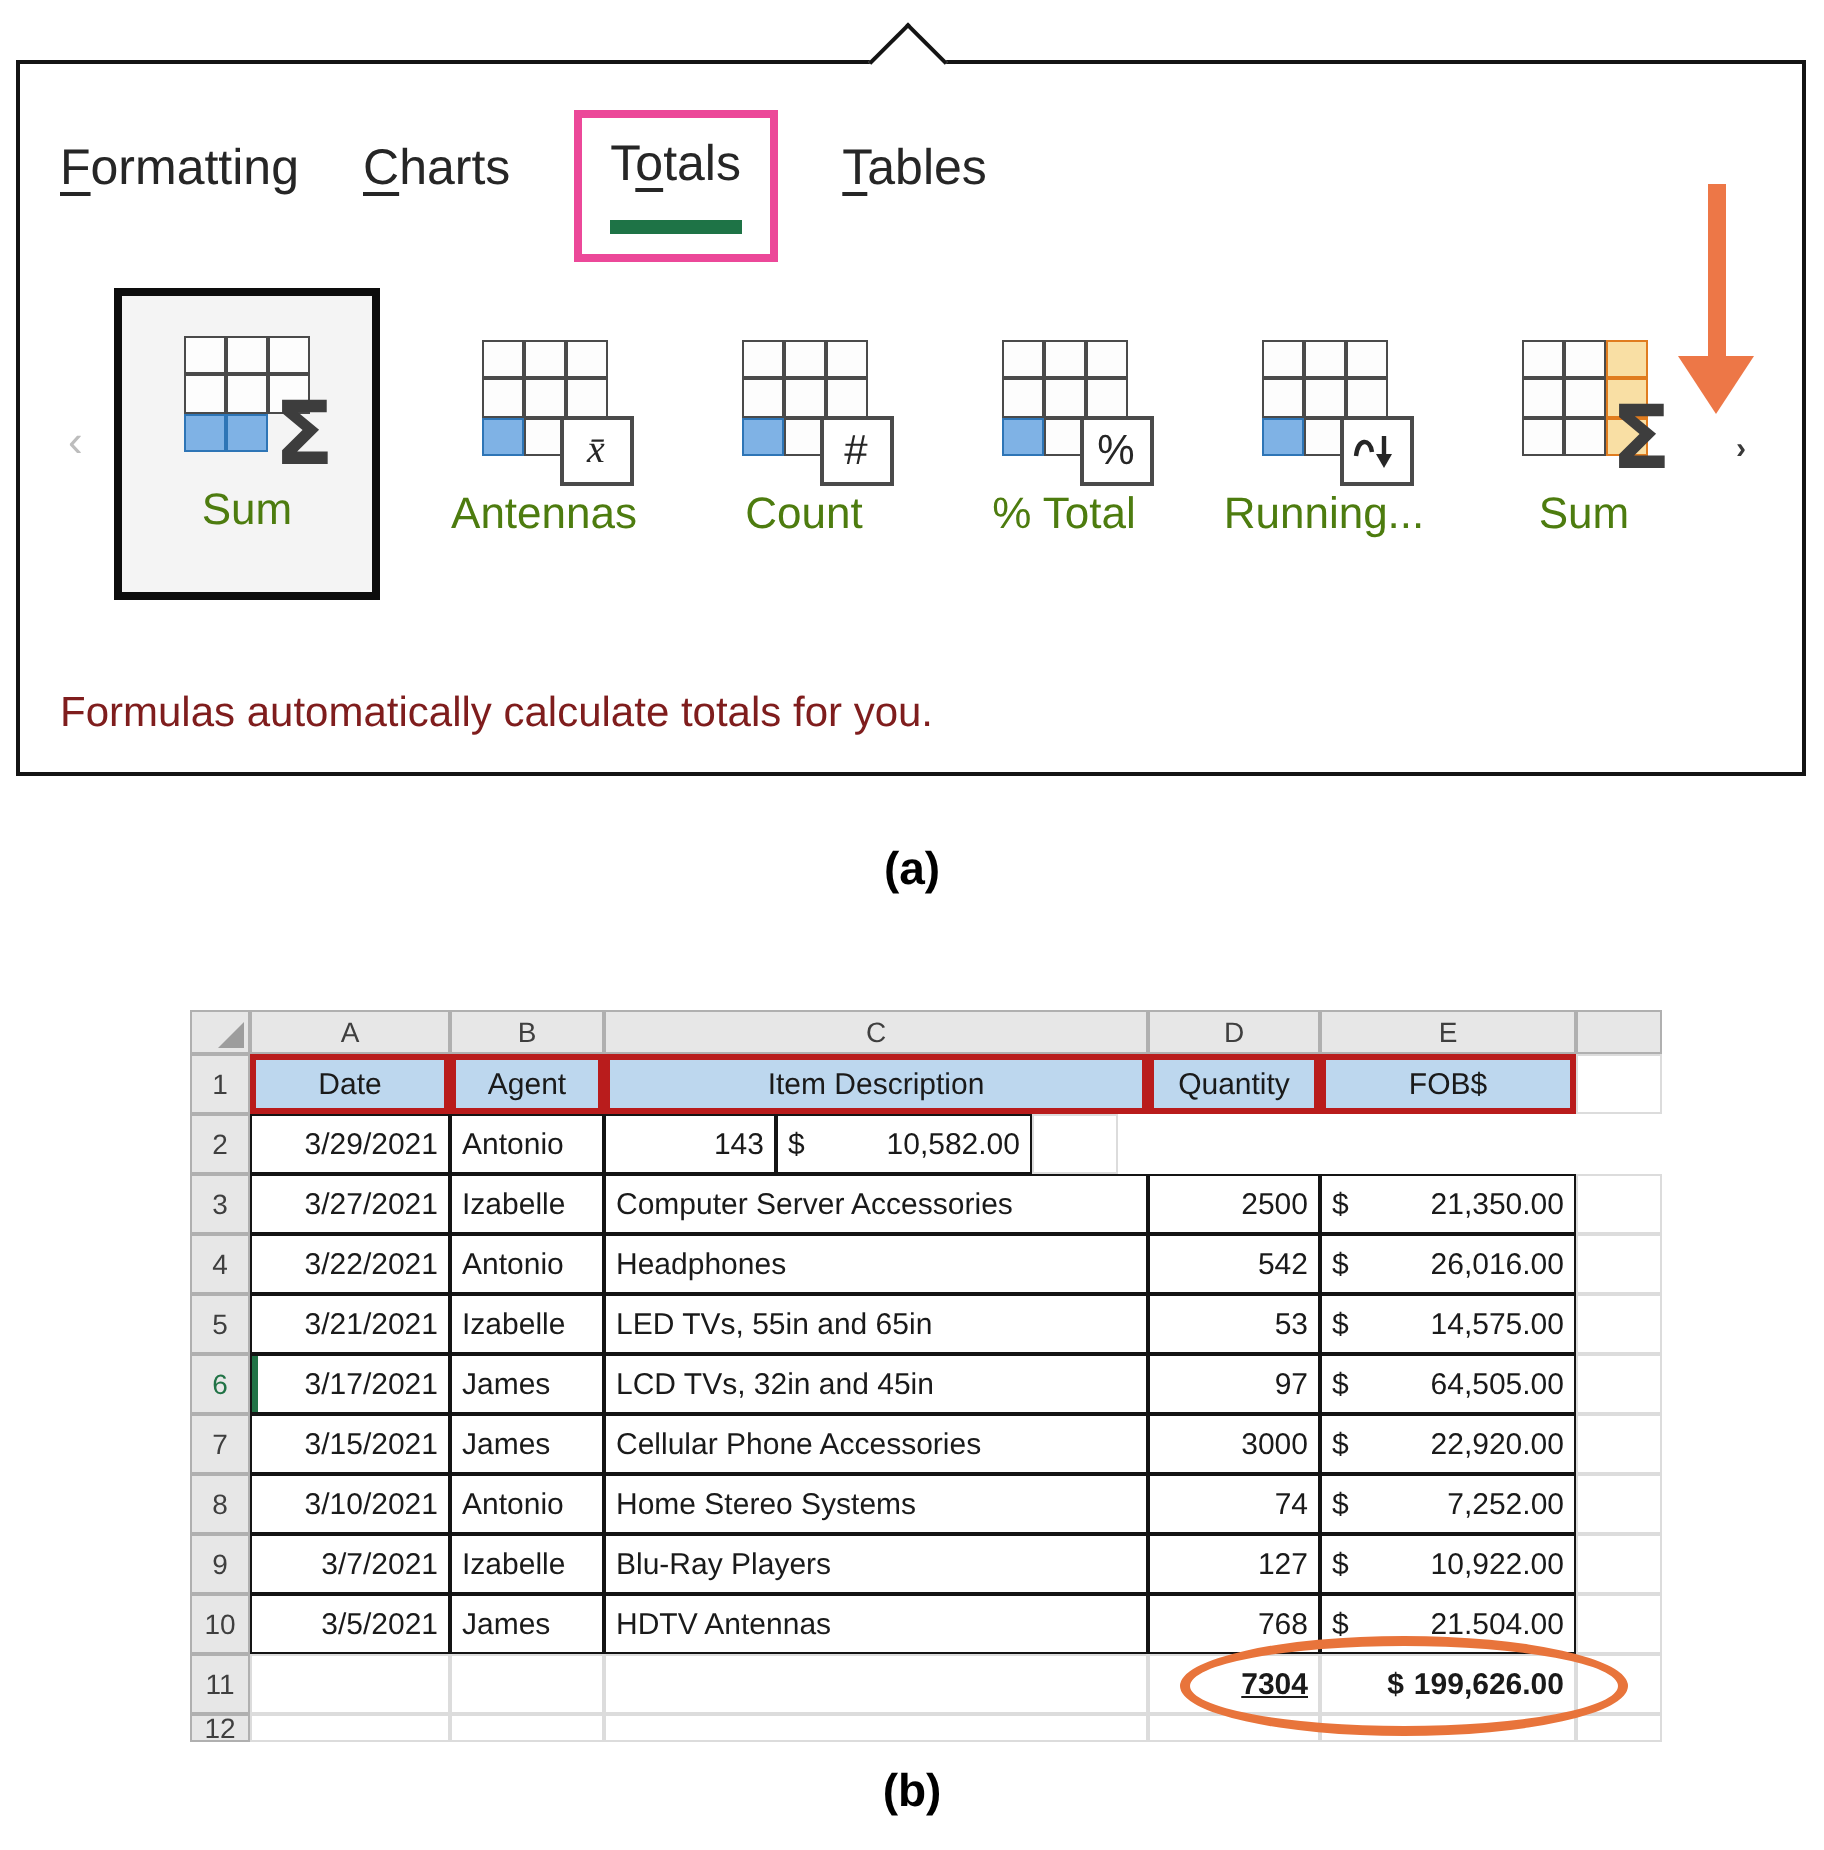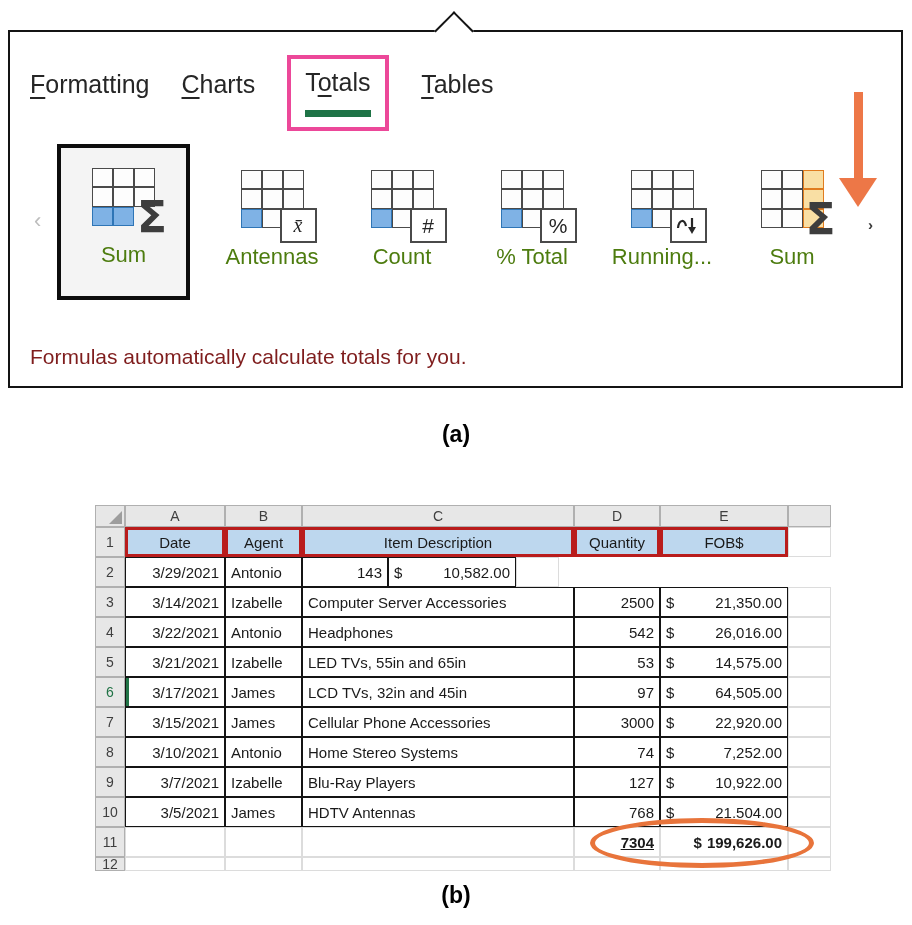--- a/index.html
+++ b/index.html
@@ -296,21 +296,21 @@
     <div class="cell c4 dc rt">143</div>
     <div class="cell c5 dc money">
         <span>$</span>
         <span>10,582.00</span>
       </div>
     <div class="cell c6 lt"></div>
   </div>
 
   <div class="srow">
     <div class="cell c0 hd">3</div>
-    <div class="cell c1 dc rt">3/14/2021</div>
+    <div class="cell c1 dc rt">3/27/2021</div>
     <div class="cell c2 dc">Izabelle</div>
     <div class="cell c3 dc">Computer Server Accessories</div>
     <div class="cell c4 dc rt">2500</div>
     <div class="cell c5 dc money">
         <span>$</span>
         <span>21,350.00</span>
       </div>
     <div class="cell c6 lt"></div>
   </div>
 

